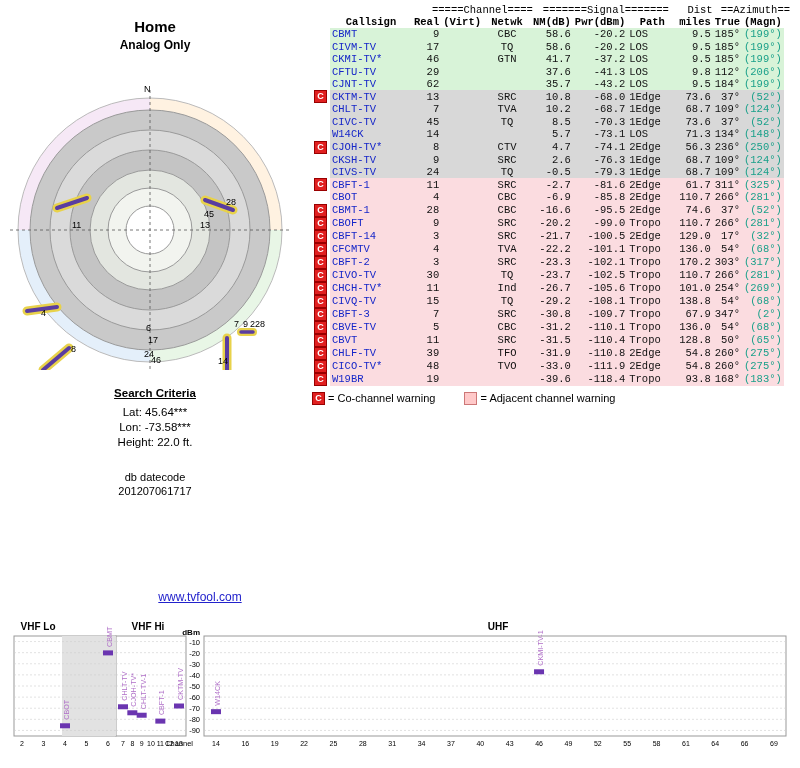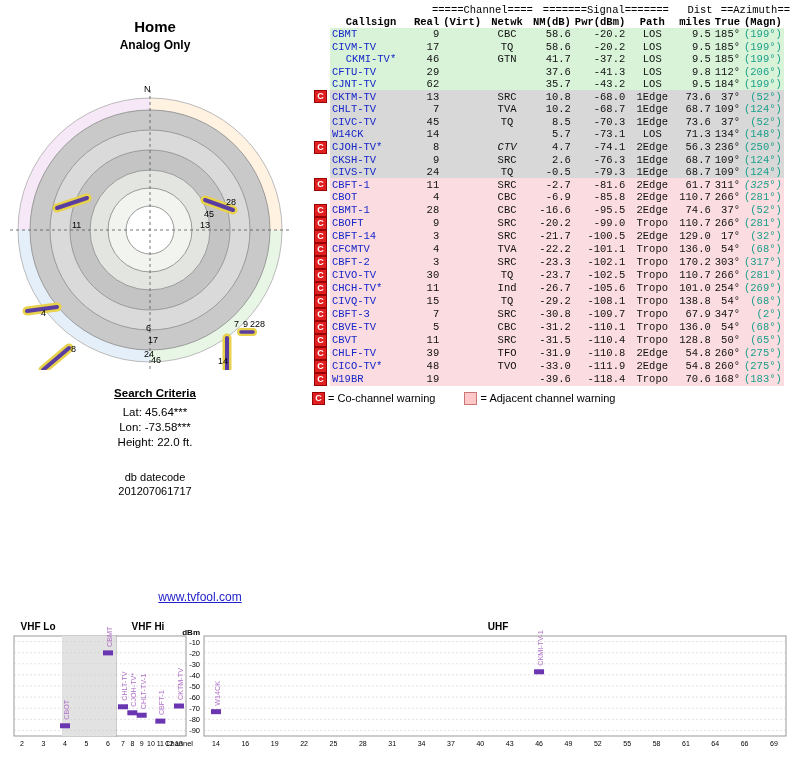--- a/index.html
+++ b/index.html
@@ -25,21 +25,21 @@
   
   #table-panel{left:312px;top:4px;width:488px;}
   table.tvtable{border-collapse:collapse;font-family:"Liberation Mono", monospace;font-size:10.5px;}
   table.tvtable td{padding:0 2px;white-space:pre;line-height:12.4px;}
   .grp{font-family:"Liberation Mono", monospace;font-size:10.5px;white-space:pre;}
   .hdr-row td{font-weight:bold;text-align:center;}
   .c-callsign{text-align:left;min-width:78px;}
   .c-real,.c-virt{text-align:right;}
   .c-netwk{text-align:center;min-width:44px;}
   .c-nm,.c-pwr,.c-dist{text-align:right;}
-  .c-path{text-align:center;min-width:46px;}
+  .c-path{min-width:46px;}
   .c-true,.c-magn{text-align:right;}
   .warnbox{display:inline-block;width:11px;height:11px;line-height:11px;text-align:center;
            font-size:9px;font-weight:bold;font-family:"Liberation Sans",sans-serif;
            color:#fff;background:#e02020;border:1px solid #900;vertical-align:middle;}
   .warnbox.adj{background:#ffc9c9;color:#a00;border:1px solid #c77;}
   .legend{margin-top:6px;font-family:"Liberation Sans",sans-serif;font-size:11px;}
   .legend .seg{display:inline-block;margin-right:26px;}
 
   
   #tvfool-link{left:0;top:590px;width:400px;text-align:center;}
@@ -175,21 +175,21 @@
           <td class="c-netwk" style="color: rgb(17, 17, 17);">TQ</td>
           <td class="c-nm" style="color: rgb(17, 17, 17);">58.6</td>
           <td class="c-pwr" style="color: rgb(17, 17, 17);">-20.2</td>
           <td class="c-path" style="color: rgb(17, 17, 17);">LOS</td>
           <td class="c-dist" style="color: rgb(17, 17, 17);">9.5</td>
           <td class="c-true" style="color: rgb(17, 17, 17);">185°</td>
           <td class="c-magn" style="color: rgb(26, 160, 138);">(199°)</td>
         </tr>
         <tr style="background: rgb(216, 243, 216);">
           <td style="background: rgb(255, 255, 255);"></td>
-          <td class="c-callsign" style="color: rgb(22, 38, 200); text-align: center;">CKMI-TV*</td>
+          <td class="c-callsign" style="color: rgb(22, 38, 200);">CKMI-TV*</td>
           <td class="c-real" style="color: rgb(17, 17, 17);">46</td>
           <td class="c-virt" style="color: rgb(17, 17, 17);"></td>
           <td class="c-netwk" style="color: rgb(17, 17, 17);">GTN</td>
           <td class="c-nm" style="color: rgb(17, 17, 17);">41.7</td>
           <td class="c-pwr" style="color: rgb(17, 17, 17);">-37.2</td>
           <td class="c-path" style="color: rgb(17, 17, 17);">LOS</td>
           <td class="c-dist" style="color: rgb(17, 17, 17);">9.5</td>
           <td class="c-true" style="color: rgb(17, 17, 17);">185°</td>
           <td class="c-magn" style="color: rgb(26, 160, 138);">(199°)</td>
         </tr>
@@ -269,21 +269,21 @@
           <td class="c-path" style="color: rgb(17, 17, 17);">LOS</td>
           <td class="c-dist" style="color: rgb(17, 17, 17);">71.3</td>
           <td class="c-true" style="color: rgb(17, 17, 17);">134°</td>
           <td class="c-magn" style="color: rgb(26, 160, 138);">(148°)</td>
         </tr>
         <tr style="background: rgb(216, 216, 216);">
           <td style="background: rgb(255, 255, 255);"><span class="warnbox">C</span></td>
           <td class="c-callsign" style="color: rgb(22, 38, 200);">CJOH-TV*</td>
           <td class="c-real" style="color: rgb(17, 17, 17);">8</td>
           <td class="c-virt" style="color: rgb(17, 17, 17);"></td>
-          <td class="c-netwk" style="color: rgb(17, 17, 17); font-style: italic;">CTV</td>
+          <td class="c-netwk" style="color: rgb(17, 17, 17);">CTV</td>
           <td class="c-nm" style="color: rgb(17, 17, 17);">4.7</td>
           <td class="c-pwr" style="color: rgb(17, 17, 17);">-74.1</td>
           <td class="c-path" style="color: rgb(17, 17, 17);">2Edge</td>
           <td class="c-dist" style="color: rgb(17, 17, 17);">56.3</td>
           <td class="c-true" style="color: rgb(17, 17, 17);">236°</td>
           <td class="c-magn" style="color: rgb(26, 160, 138);">(250°)</td>
         </tr>
         <tr style="background: rgb(216, 216, 216);">
           <td style="background: rgb(255, 255, 255);"></td>
           <td class="c-callsign" style="color: rgb(22, 38, 200);">CKSH-TV</td>
@@ -314,21 +314,21 @@
           <td style="background: rgb(255, 255, 255);"><span class="warnbox">C</span></td>
           <td class="c-callsign" style="color: rgb(22, 38, 200);">CBFT-1</td>
           <td class="c-real" style="color: rgb(17, 17, 17);">11</td>
           <td class="c-virt" style="color: rgb(17, 17, 17);"></td>
           <td class="c-netwk" style="color: rgb(17, 17, 17);">SRC</td>
           <td class="c-nm" style="color: rgb(17, 17, 17);">-2.7</td>
           <td class="c-pwr" style="color: rgb(17, 17, 17);">-81.6</td>
           <td class="c-path" style="color: rgb(17, 17, 17);">2Edge</td>
           <td class="c-dist" style="color: rgb(17, 17, 17);">61.7</td>
           <td class="c-true" style="color: rgb(17, 17, 17);">311°</td>
-          <td class="c-magn" style="color: rgb(26, 160, 138); font-style: italic;">(325°)</td>
+          <td class="c-magn" style="color: rgb(26, 160, 138);">(325°)</td>
         </tr>
         <tr style="background: rgb(251, 220, 224);">
           <td style="background: rgb(255, 255, 255);"></td>
           <td class="c-callsign" style="color: rgb(22, 38, 200);">CBOT</td>
           <td class="c-real" style="color: rgb(17, 17, 17);">4</td>
           <td class="c-virt" style="color: rgb(17, 17, 17);"></td>
           <td class="c-netwk" style="color: rgb(17, 17, 17);">CBC</td>
           <td class="c-nm" style="color: rgb(17, 17, 17);">-6.9</td>
           <td class="c-pwr" style="color: rgb(17, 17, 17);">-85.8</td>
           <td class="c-path" style="color: rgb(17, 17, 17);">2Edge</td>
@@ -507,21 +507,21 @@
         </tr>
         <tr style="background: rgb(251, 220, 224);">
           <td style="background: rgb(255, 255, 255);"><span class="warnbox">C</span></td>
           <td class="c-callsign" style="color: rgb(22, 38, 200);">W19BR</td>
           <td class="c-real" style="color: rgb(17, 17, 17);">19</td>
           <td class="c-virt" style="color: rgb(17, 17, 17);"></td>
           <td class="c-netwk" style="color: rgb(17, 17, 17);"></td>
           <td class="c-nm" style="color: rgb(17, 17, 17);">-39.6</td>
           <td class="c-pwr" style="color: rgb(17, 17, 17);">-118.4</td>
           <td class="c-path" style="color: rgb(17, 17, 17);">Tropo</td>
-          <td class="c-dist" style="color: rgb(17, 17, 17);">70.6</td>
+          <td class="c-dist" style="color: rgb(17, 17, 17);">93.8</td>
           <td class="c-true" style="color: rgb(17, 17, 17);">168°</td>
           <td class="c-magn" style="color: rgb(26, 160, 138);">(183°)</td>
         </tr>
       </tbody>
   </table>
   <div class="legend">
     <span class="seg">
       <span class="warnbox">C</span>
       <span>= Co-channel warning</span>
     </span>

